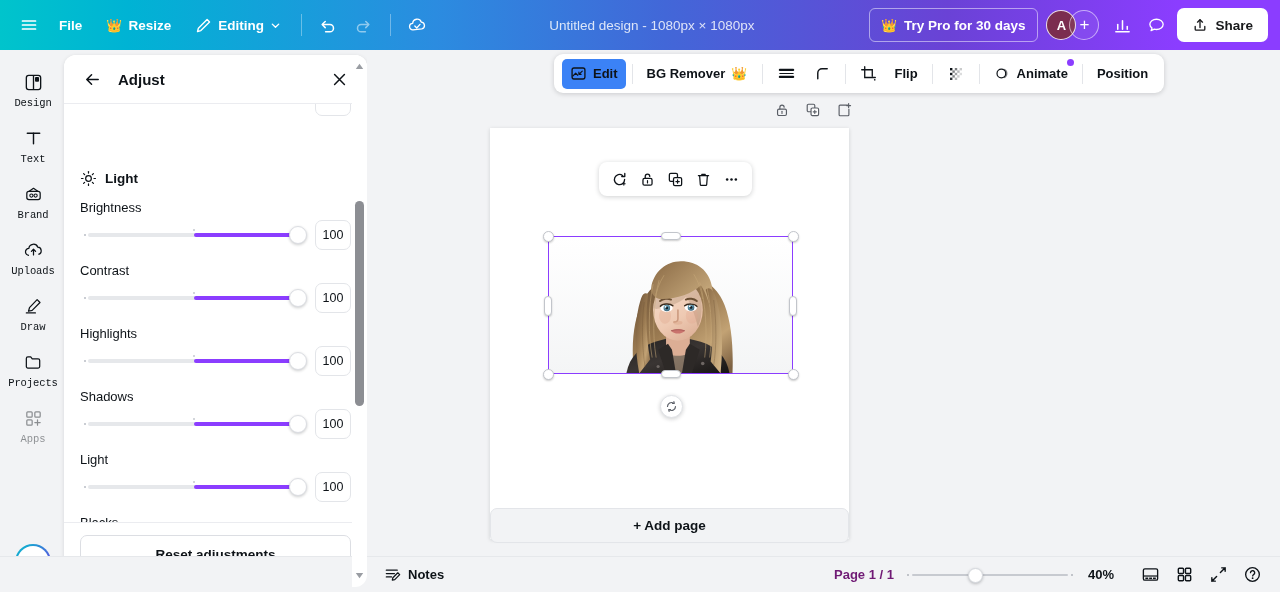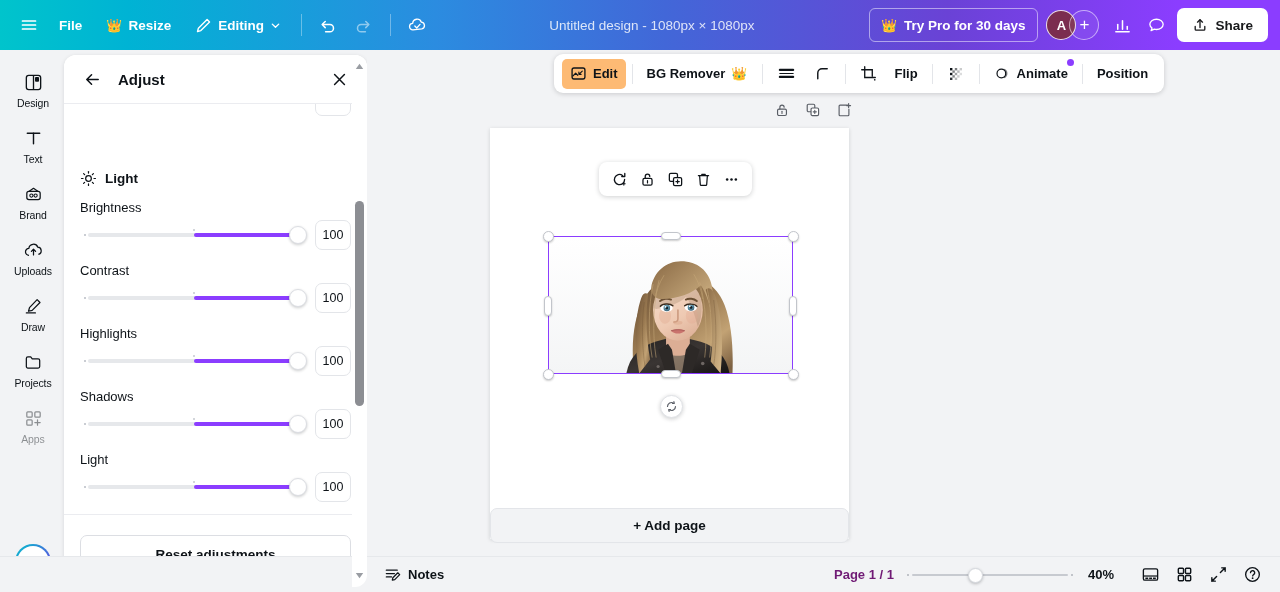--- a/index.html
+++ b/index.html
@@ -61,21 +61,21 @@
 
   
   .rail {
     position: absolute; top: 50px; left: 0; width: 66px; height: 542px;
     background: #f2f3f5; display: flex; flex-direction: column;
     align-items: center; padding-top: 12px; overflow: hidden;
   }
   .rail-item {
     width: 60px; height: 56px; border-radius: 8px; display: flex;
     flex-direction: column; align-items: center; justify-content: center;
-    gap: 4px; cursor: pointer; color: #0e1318; flex: none;
+    gap: 4px; cursor: pointer; color: #0e1318; flex: none; font-family: Liberation Mono, monospace;
   }
   .rail-label { font-size: 10.5px; font-weight: 500; letter-spacing: -0.1px; }
   .rail-item.dim { opacity: 0.45; }
   .rail-ai {
     position: absolute; bottom: 12px; left: 15px;
     width: 36px; height: 36px; border-radius: 50%;
     background: #fff; border: 2px solid transparent;
     background-image: linear-gradient(#fff,#fff), linear-gradient(135deg,#00c4cc,#7d2ae8);
     background-origin: border-box; background-clip: padding-box, border-box;
     display: flex; align-items: center; justify-content: center; cursor: pointer;
@@ -122,21 +122,21 @@
     position: absolute; top: 4px; width: 18px; height: 18px; border-radius: 50%;
     background: #fff; border: 1px solid #dcdee3; box-shadow: 0 1px 3px rgba(14,19,24,0.22);
     cursor: grab;
   }
   .s-value {
     width: 36px; height: 30px; border: 1px solid #e3e5e9; border-radius: 7px;
     display: flex; align-items: center; justify-content: center;
     font-size: 12.5px; color: #0e1318; background: #fff; cursor: text; flex: none;
   }
   .panel-foot {
-    flex: none; border-top: 1px solid #ebecf0; padding: 20px 16px 14px; background: #fff;
+    flex: none; border-top: 1px solid #ebecf0; padding: 12px 16px 14px; background: #fff;
   }
   .reset-btn {
     width: 100%; height: 38px; border: 1px solid #dcdee3; border-radius: 7px;
     background: #fff; font-size: 13.5px; font-weight: 700; color: #0e1318;
     cursor: pointer; font-family: inherit;
   }
   
   .p-scroll { position: absolute; top: 0; right: 0; width: 15px; height: 532px; background: #fff; z-index: 4; }
   .p-arrow { position: absolute; left: 0; width: 15px; height: 15px; display: flex; align-items: center; justify-content: center; cursor: pointer; }
   .p-arrow.up { top: 4px; }
@@ -151,21 +151,21 @@
   .float-toolbar {
     position: absolute; top: 4px; left: 187px; height: 39px;
     background: #fff; border-radius: 9px; box-shadow: 0 1px 5px rgba(14,19,24,0.18);
     display: flex; align-items: center; padding: 0 8px; gap: 2px;
   }
   .ft-btn {
     height: 30px; border-radius: 5px; display: flex; align-items: center; gap: 6px;
     padding: 0 8px; font-size: 13px; font-weight: 700; color: #0e1318; cursor: pointer;
     white-space: nowrap; position: relative;
   }
-  .ft-btn.active { background: #fdba74; align-items: center; }
+  .ft-btn.active { background: #3b82f6; align-items: center; }
   .ft-div { width: 1px; height: 20px; background: #e3e5e9; margin: 0 4px; }
   .ft-dot { position: absolute; top: 0px; right: 2px; width: 7px; height: 7px; border-radius: 50%; background: #8b3dff; }
 
   .page-tools { position: absolute; top: 48px; left: 403px; display: flex; gap: 7px; }
   .pt-btn { width: 24px; height: 24px; display: flex; align-items: center; justify-content: center; cursor: pointer; border-radius: 4px; color: #5a5e66; }
 
   .page {
     position: absolute; top: 78px; left: 123px; width: 359px; height: 411px;
     background: #fff; box-shadow: 0 1px 4px rgba(14,19,24,0.15);
   }

